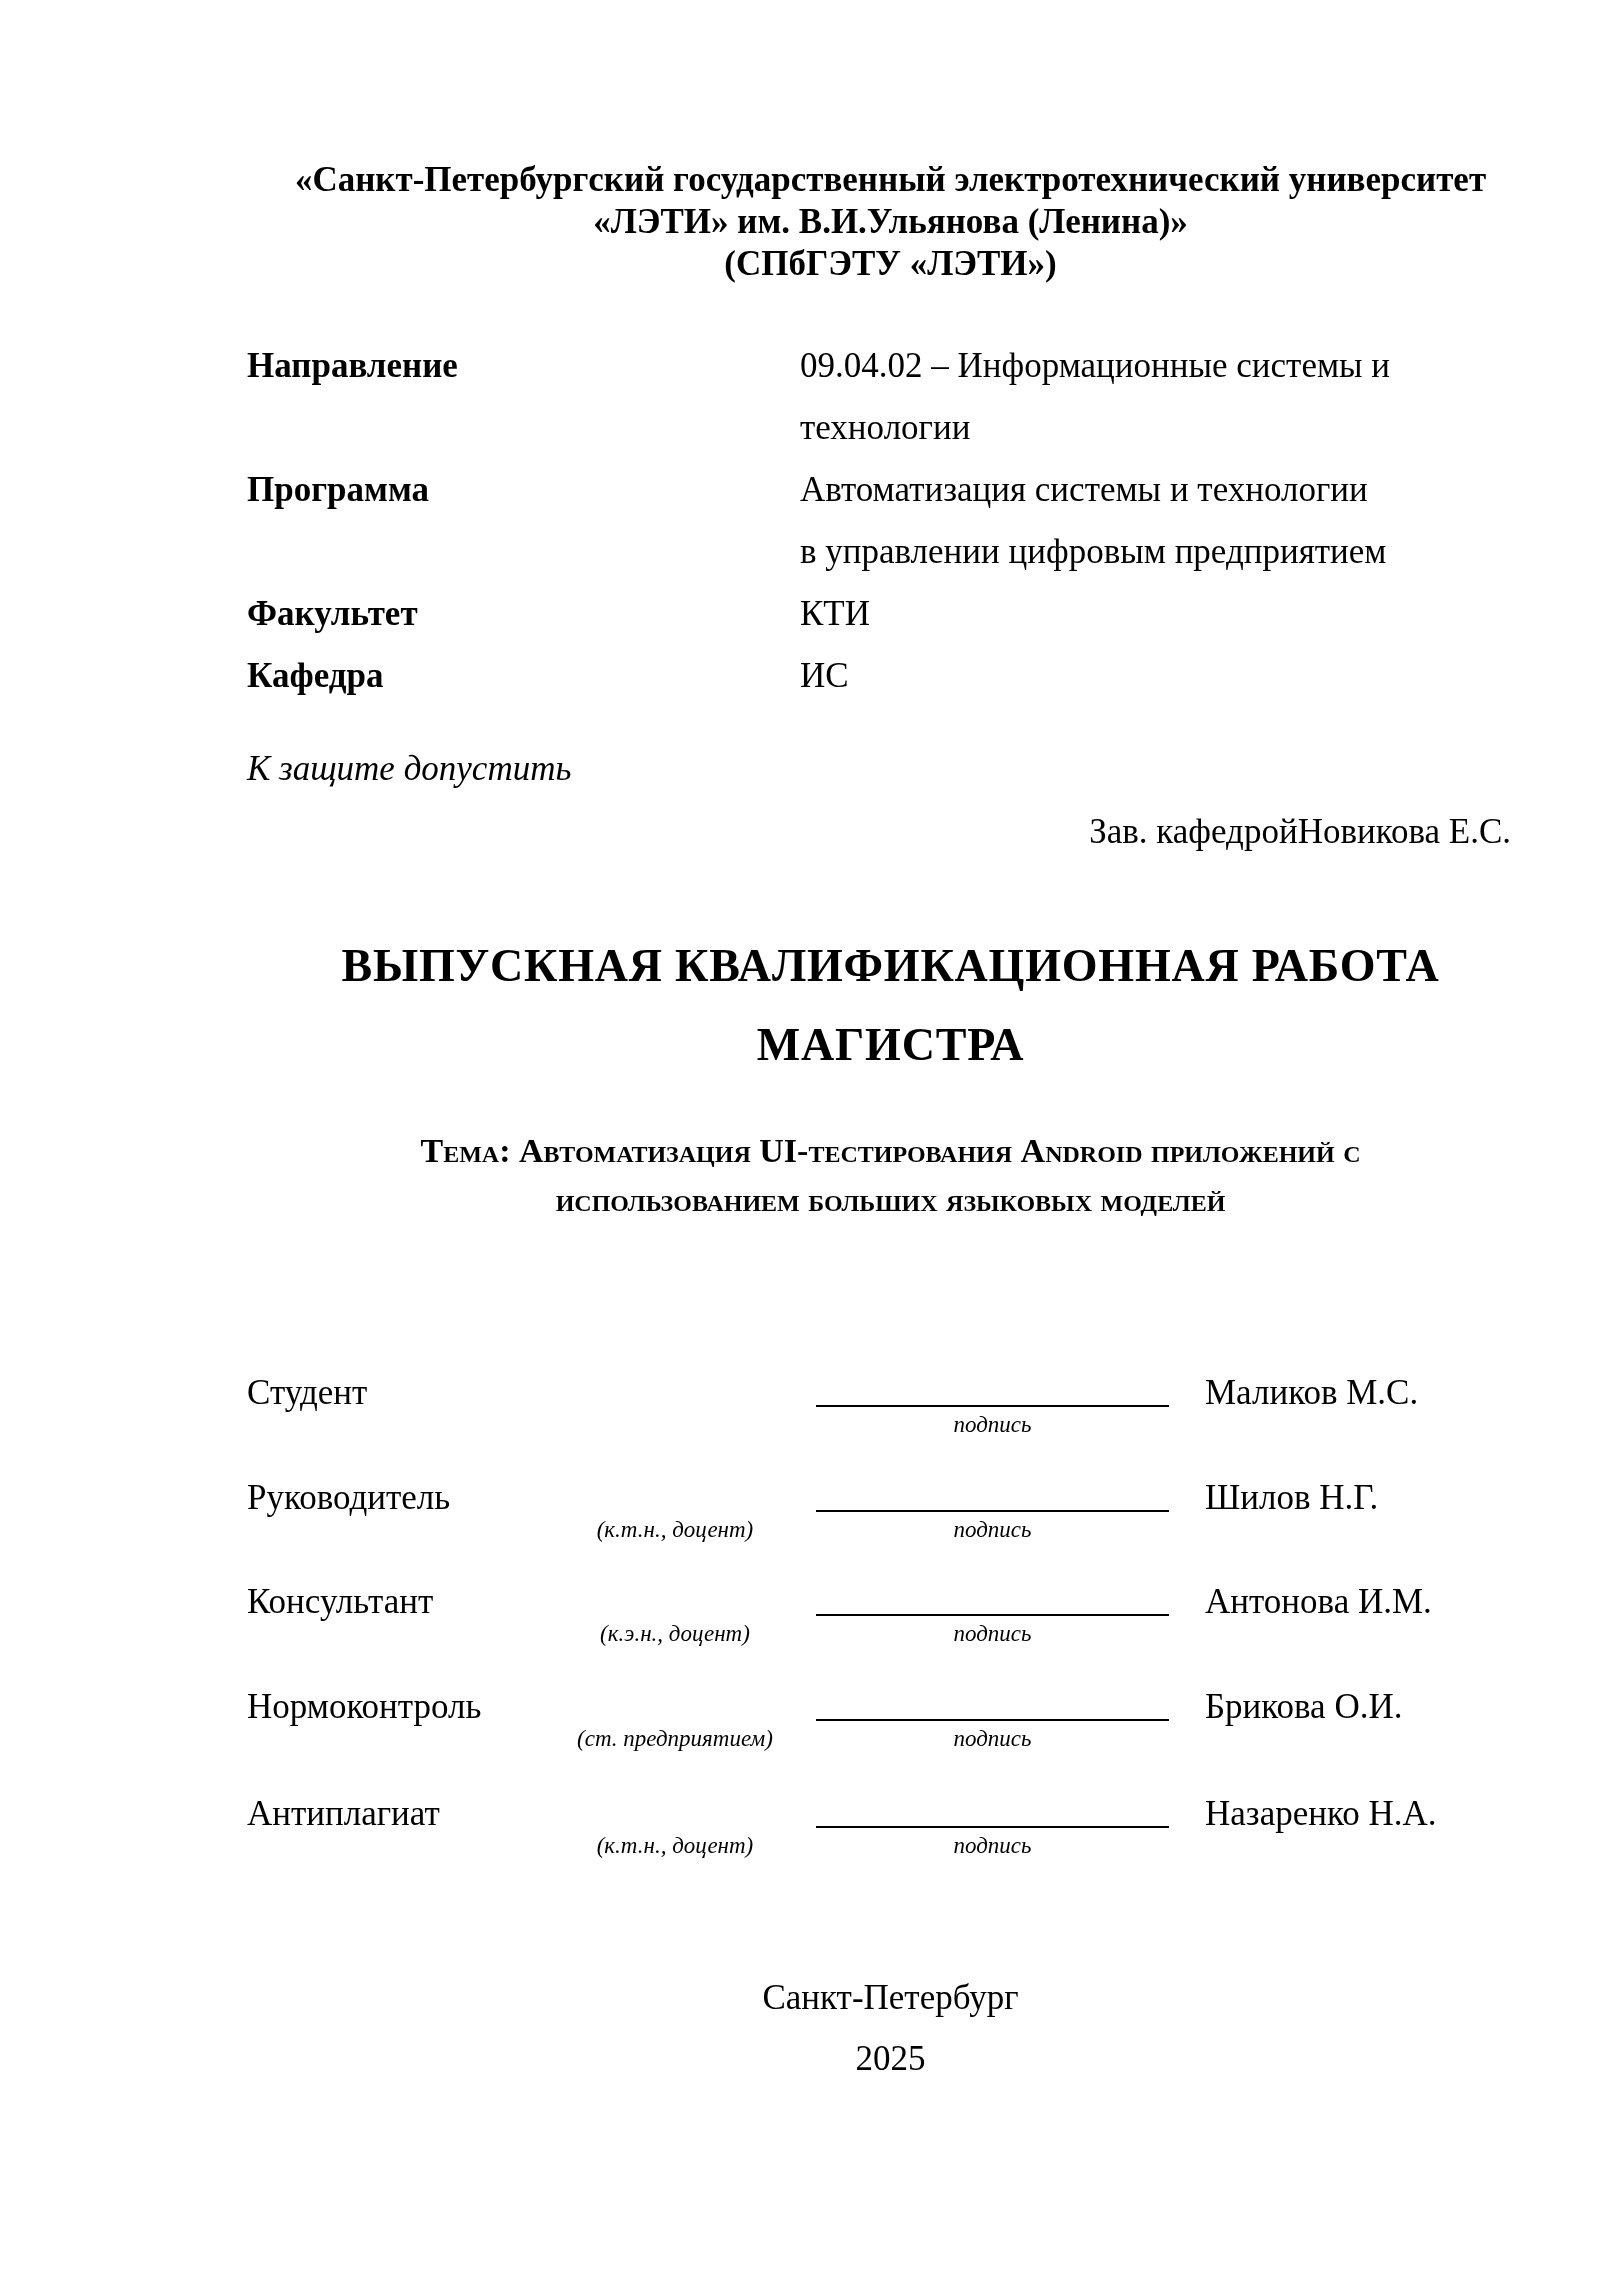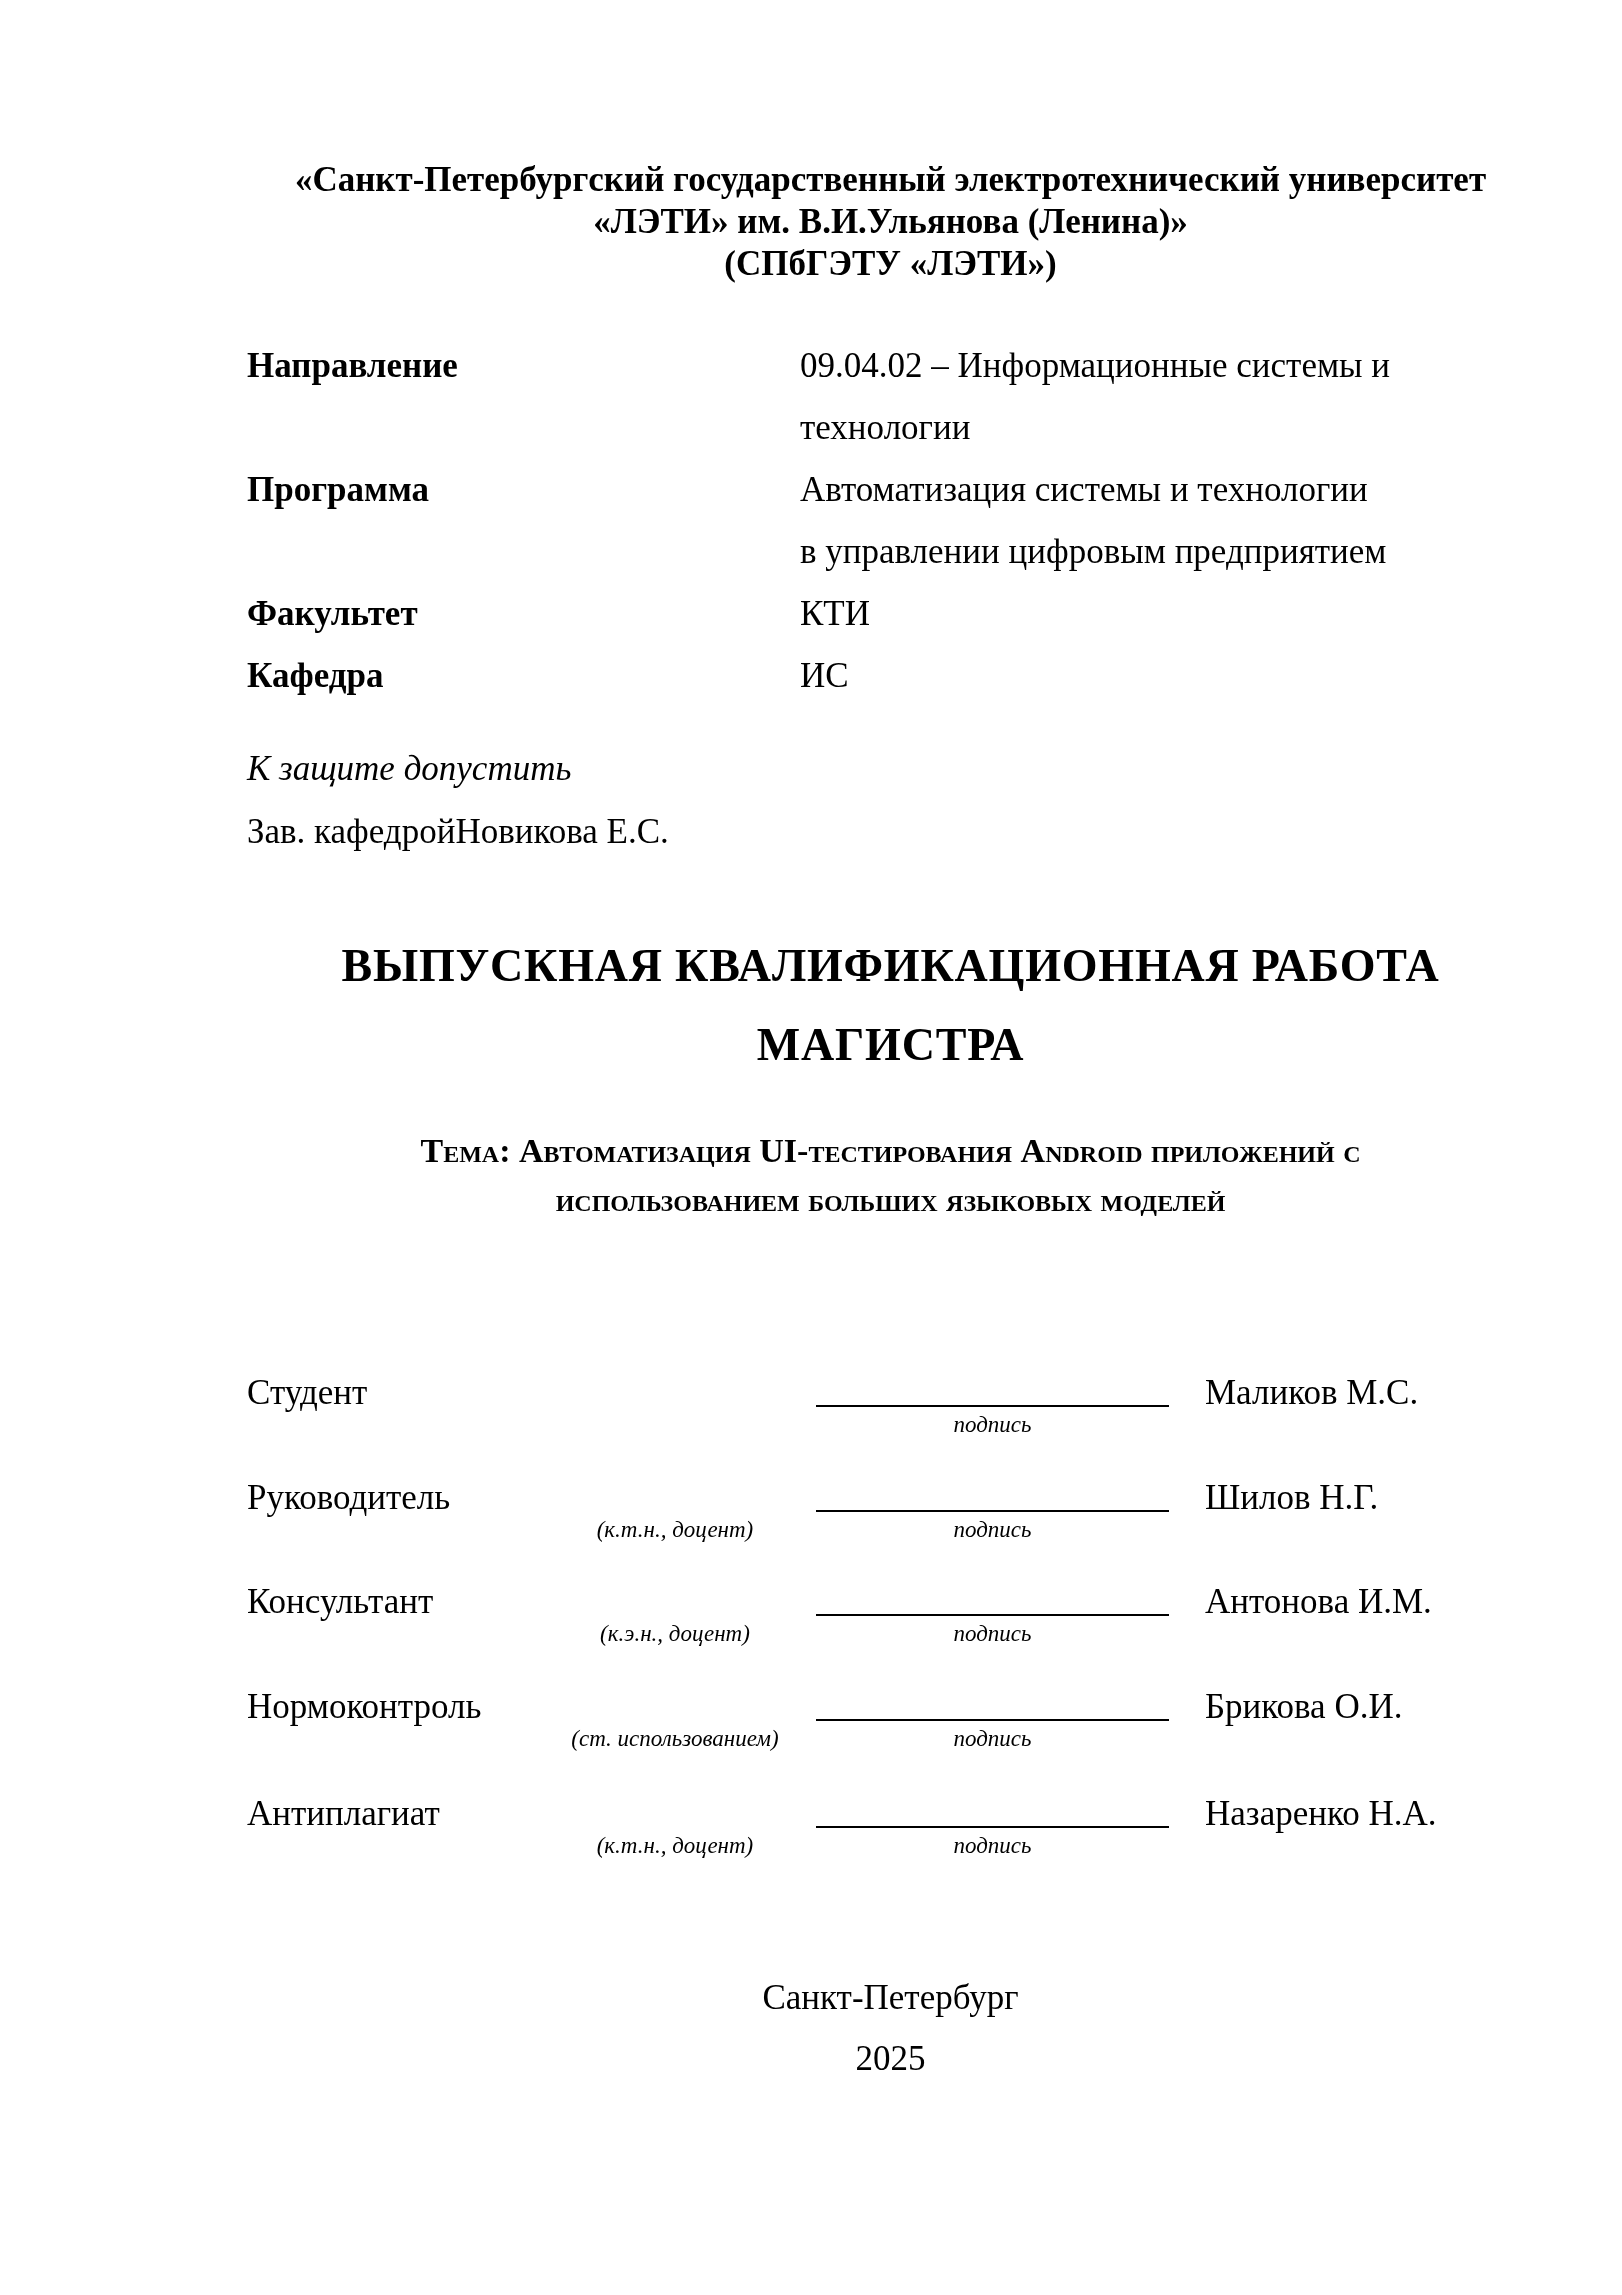--- a/index.html
+++ b/index.html
@@ -45,21 +45,21 @@
   
   .admission-phrase {
     left: 247px; top: 747px; width: 1287px;
     font-style: italic;
     font-size: 35px;
     line-height: 44px;
   }
   .head-row {
     left: 247px; top: 810px; width: 1287px;
     display: flex;
-    justify-content: flex-start;
+    justify-content: flex-end;
     font-size: 35px;
     line-height: 44px;
     padding-right: 0;
     box-sizing: border-box;
   }
   .head-name { margin-right: 23px; }
 
   
   .title-block {
     left: 247px; top: 926px; width: 1287px;
@@ -194,21 +194,21 @@
   <div class="abs sig-row" style="top:1581px">
     <div class="sig-role">Консультант</div>
     <div class="sig-qual">(к.э.н., доцент)</div>
     <div class="sig-line"></div>
     <div class="sig-caption">подпись</div>
     <div class="sig-name">Антонова И.М.</div>
   </div>
 
   <div class="abs sig-row" style="top:1686px">
     <div class="sig-role">Нормоконтроль</div>
-    <div class="sig-qual">(ст. использованием)</div>
+    <div class="sig-qual">(ст. предприятием)</div>
     <div class="sig-line"></div>
     <div class="sig-caption">подпись</div>
     <div class="sig-name">Брикова О.И.</div>
   </div>
 
   <div class="abs sig-row" style="top:1793px">
     <div class="sig-role">Антиплагиат</div>
     <div class="sig-qual">(к.т.н., доцент)</div>
     <div class="sig-line"></div>
     <div class="sig-caption">подпись</div>

